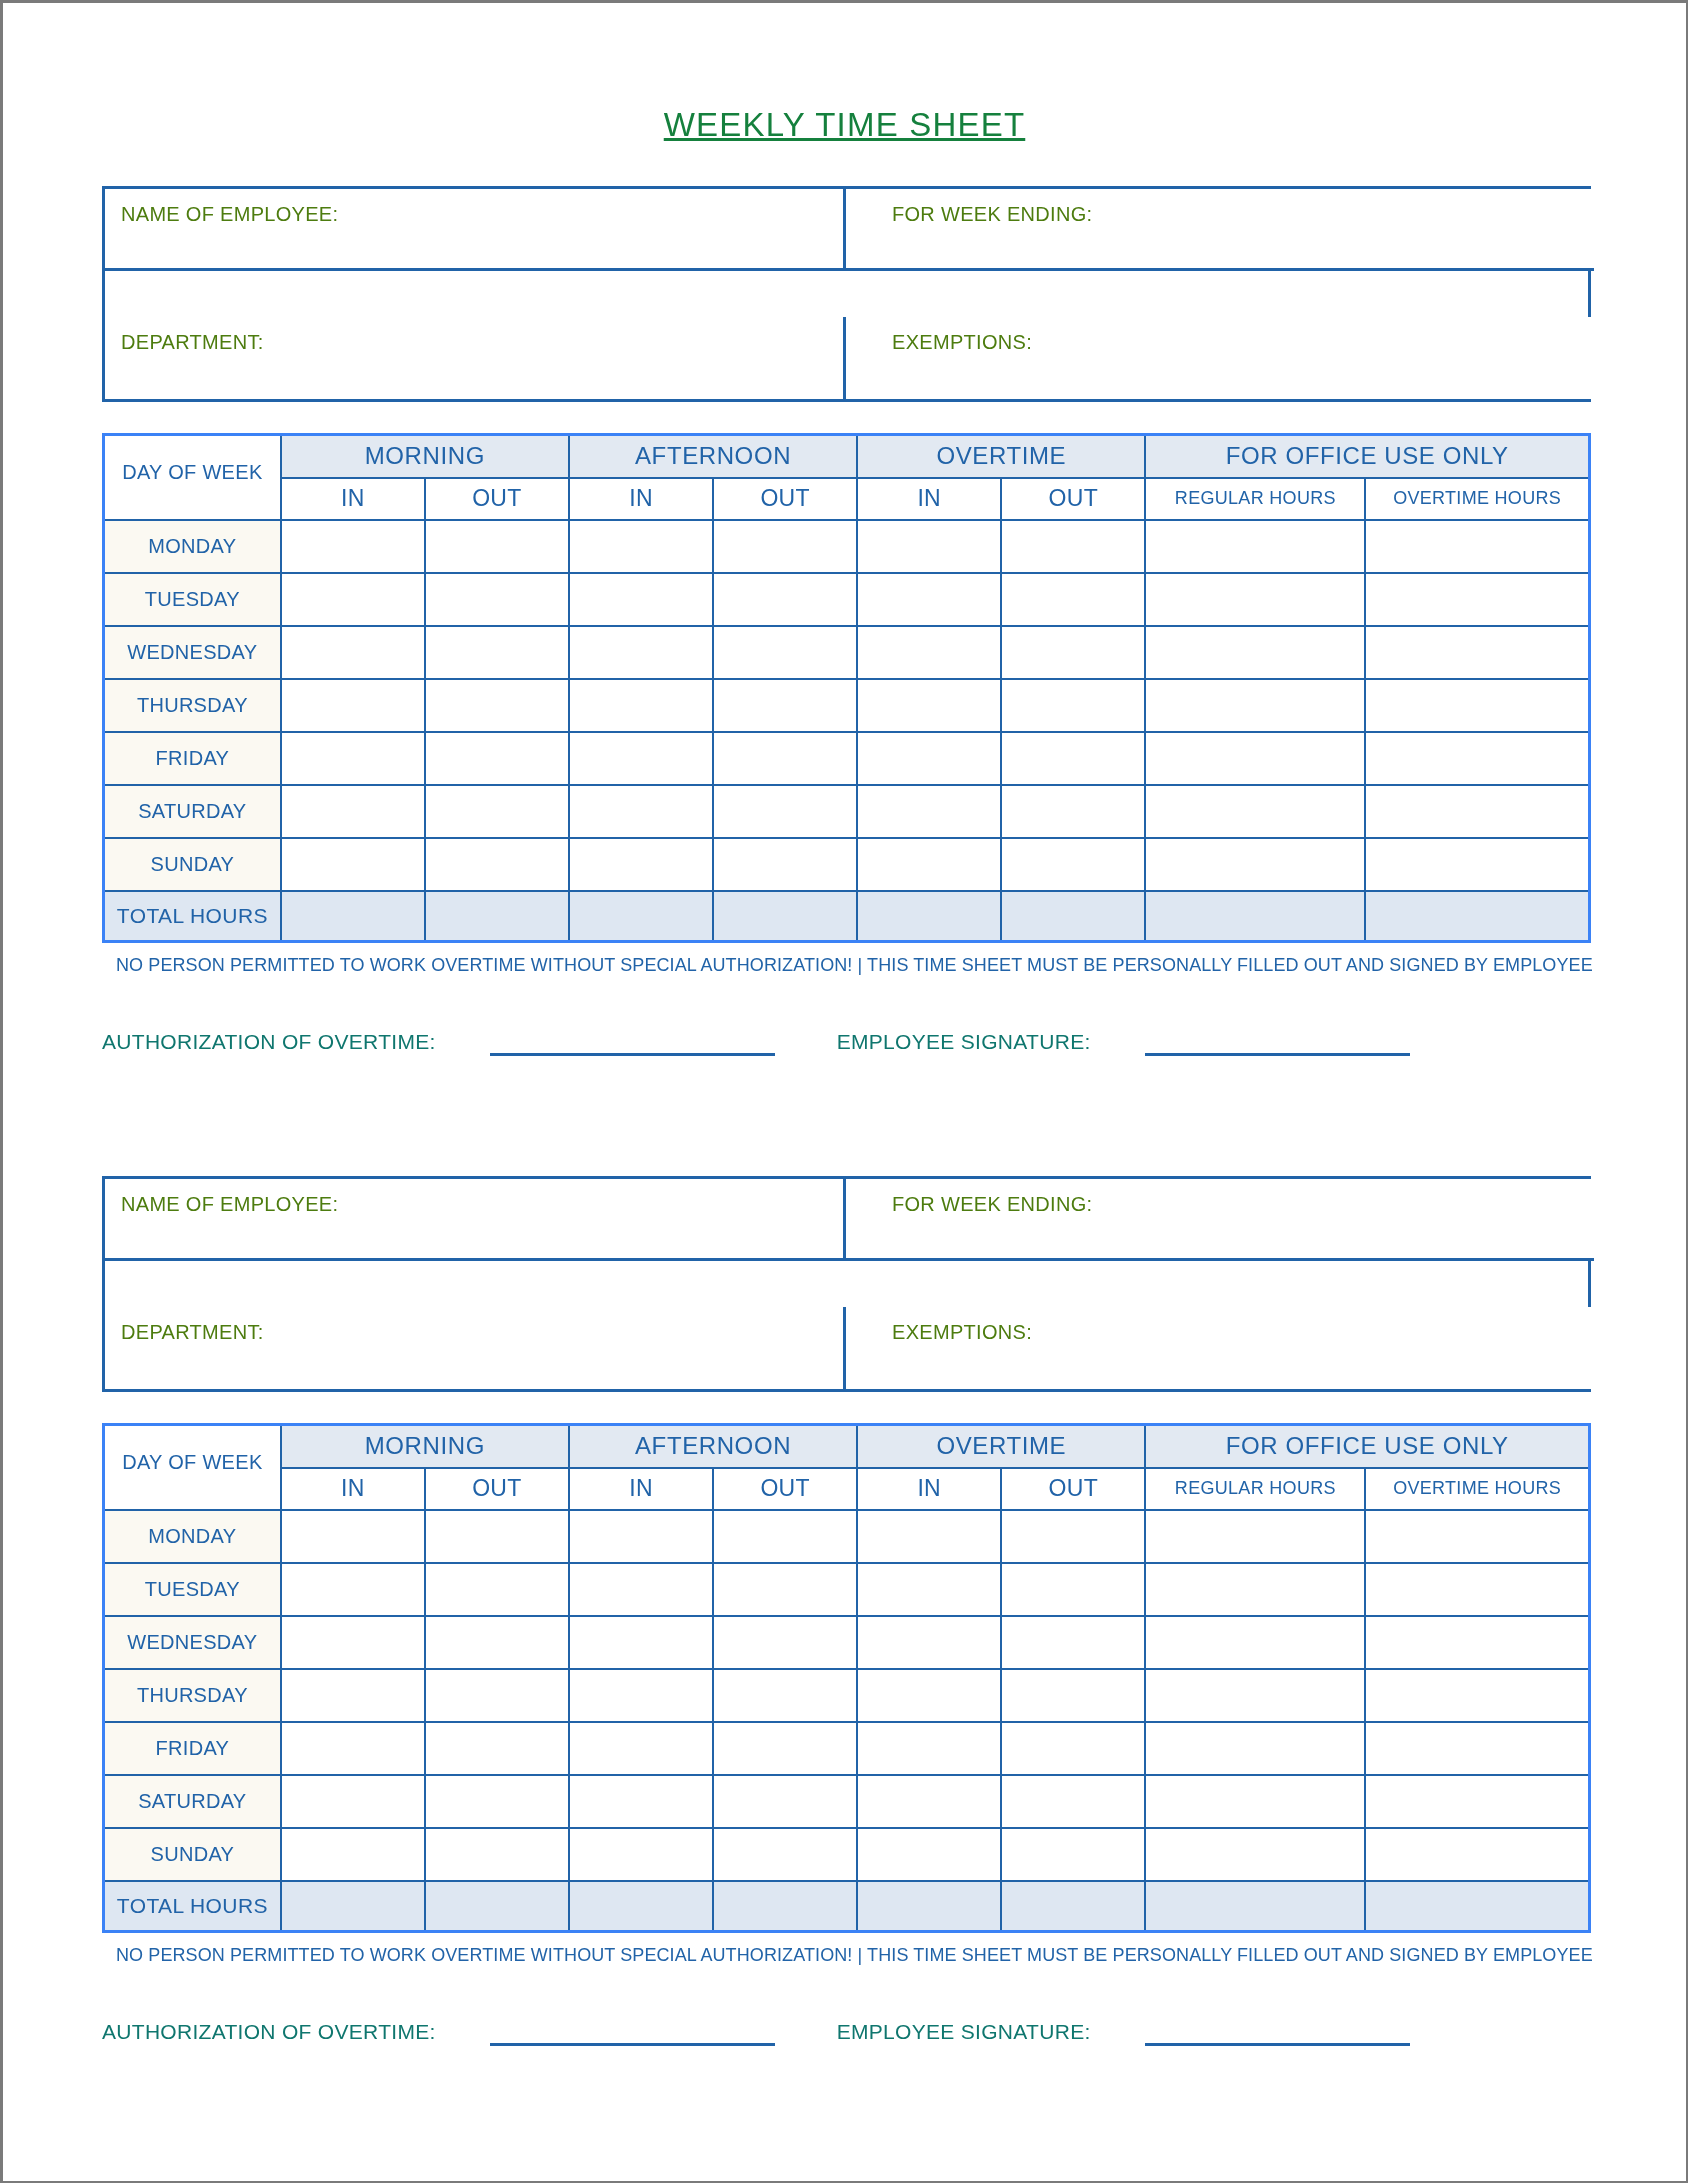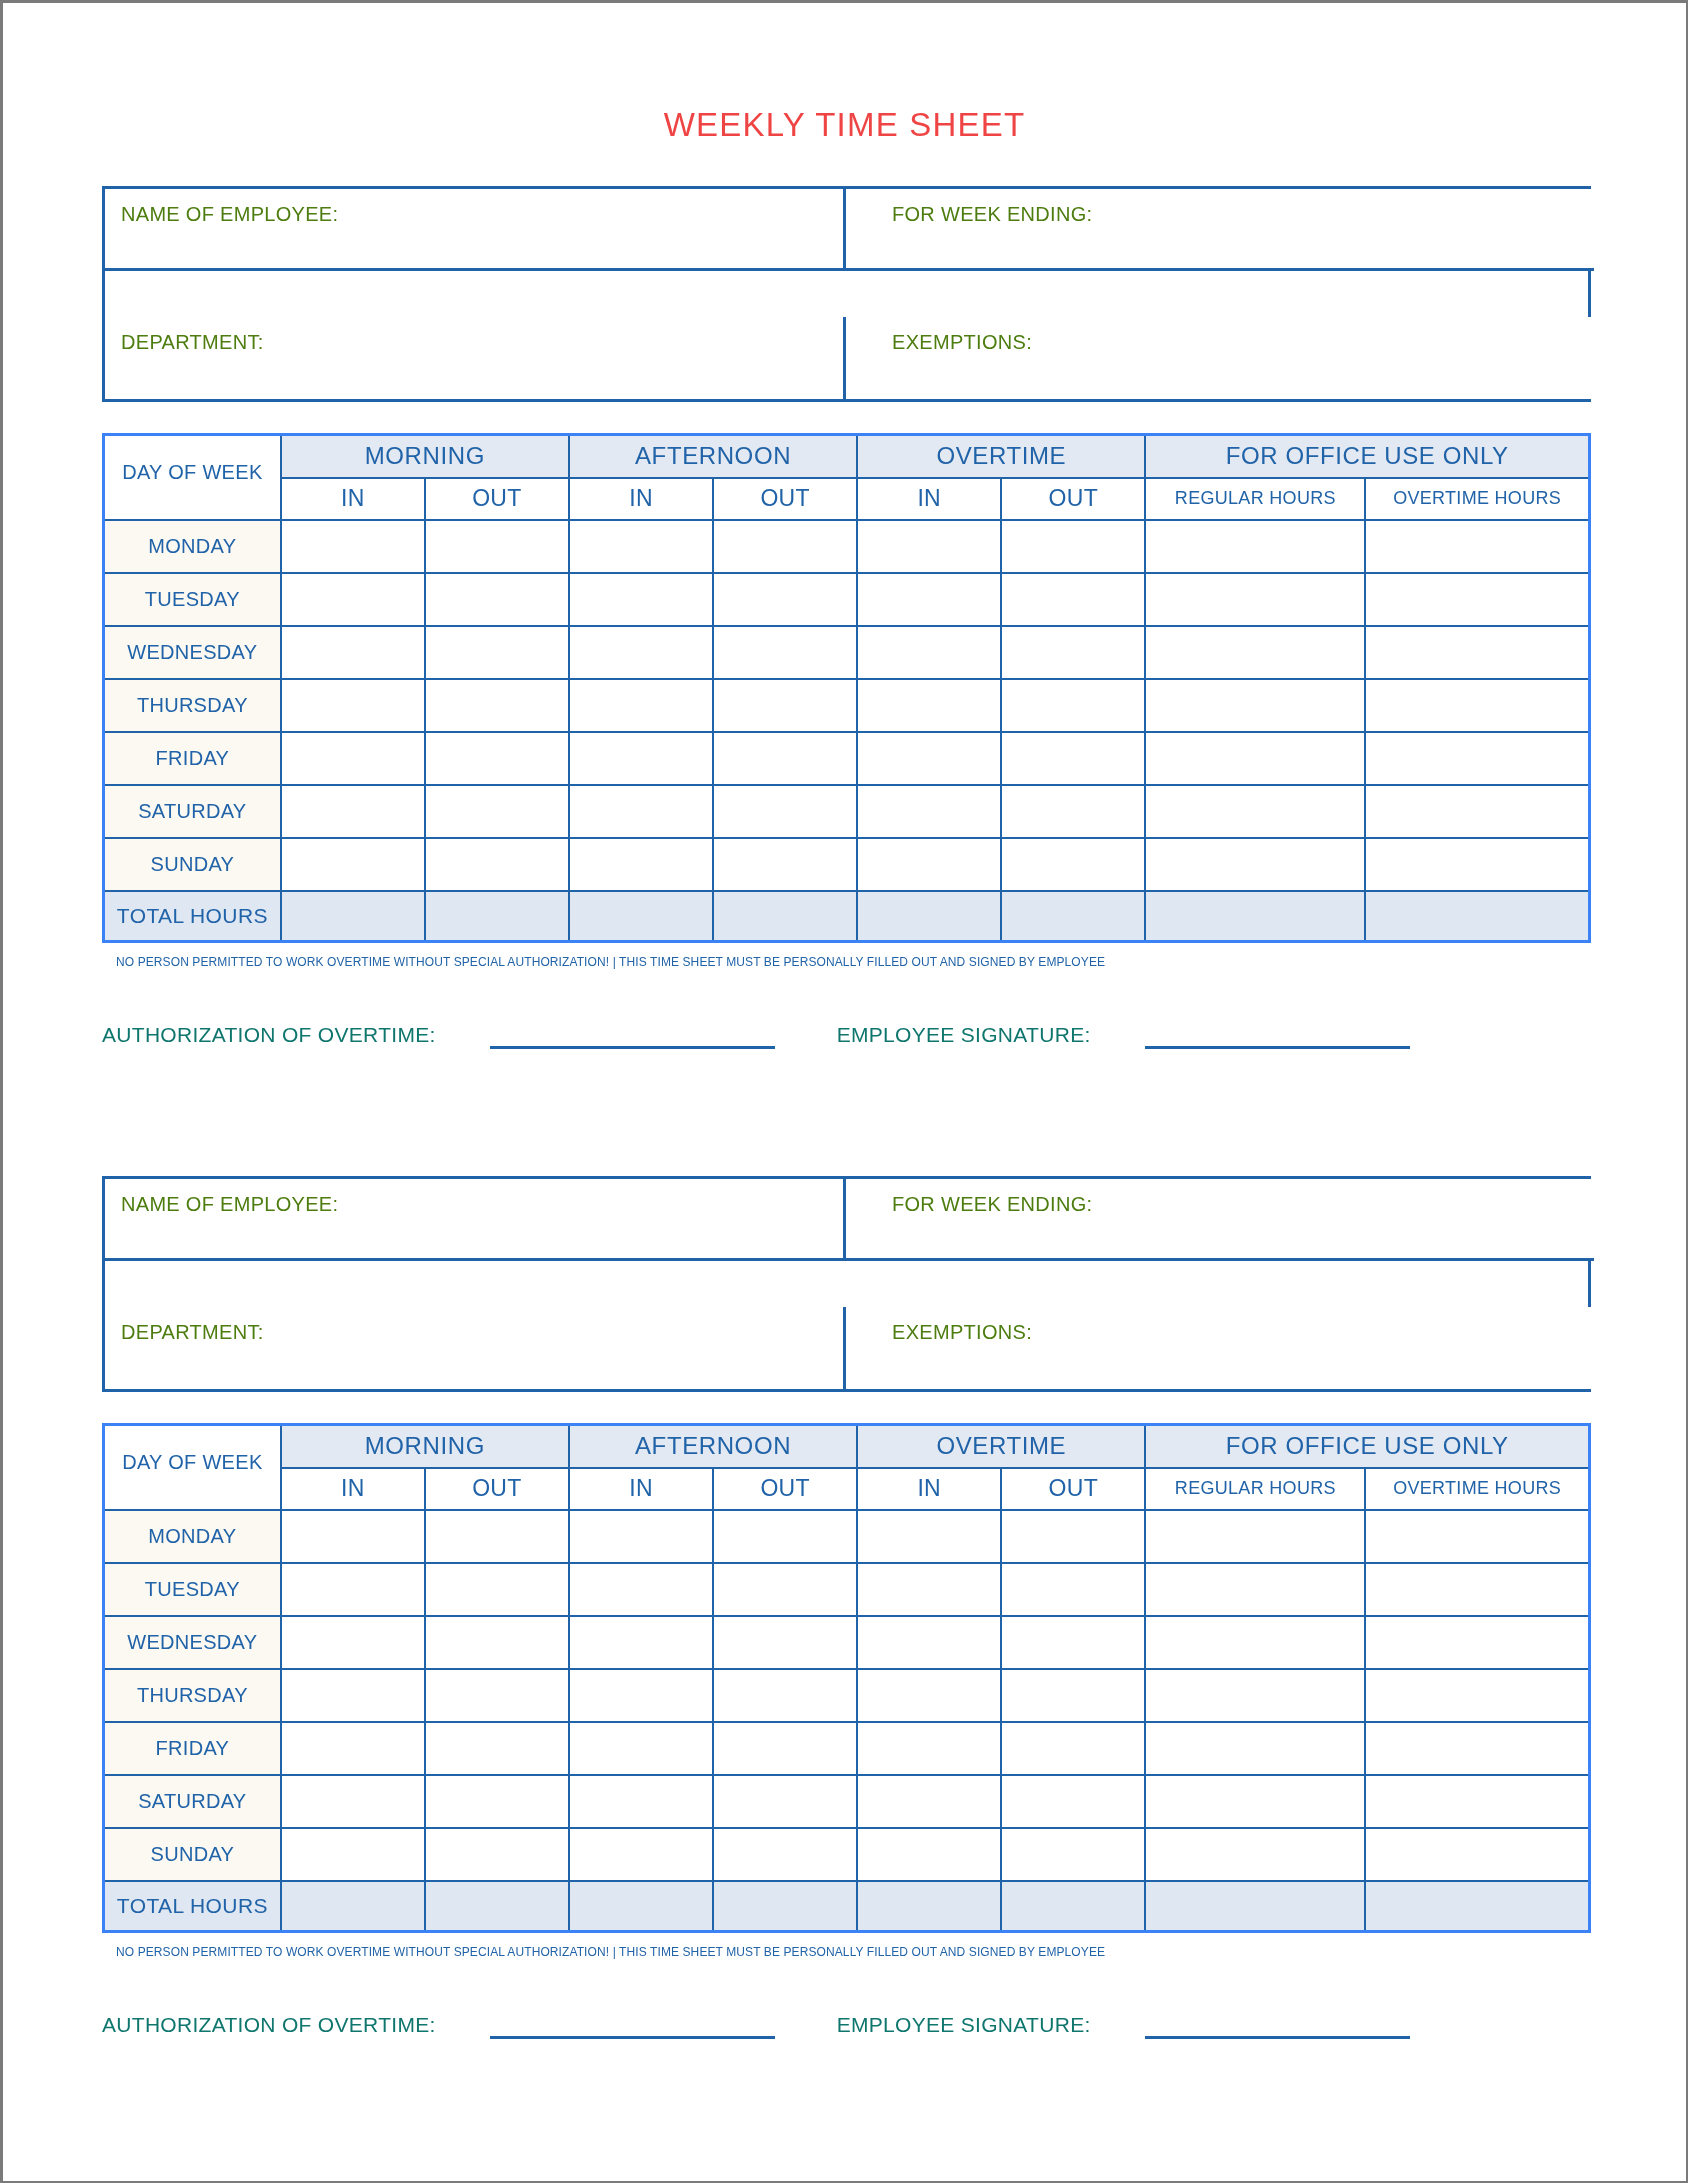--- a/index.html
+++ b/index.html
@@ -11,27 +11,28 @@
   .page {
     position: relative;
     width: 1689px;
     height: 2184px;
     background: #ffffff;
     border: 3px solid #7a7a7a;
     overflow: hidden;
   }
   .sheet-title {
     text-align: center;
-    color: #ef4444;
+    color: #15803d;
     font-size: 33px;
     letter-spacing: 1.2px;
     font-weight: 400;
     margin: 0;
     padding-top: 103px;
     padding-bottom: 0;
+    text-decoration: underline;
   }
 
   
   .section { position: absolute; left: 99px; width: 1489px; }
 
   
   .info-grid {
     display: grid;
     grid-template-columns: 741px 748px;
     border: 3px solid #2163a8;
@@ -100,21 +101,21 @@
     font-weight: bold;
     font-size: 21px;
     letter-spacing: 0.4px;
     height: 51px;
   }
   .total-cell { background: #dee7f2 !important; height: 51px; }
 
   
   .note {
     color: #2163a8;
-    font-size: 12px;
+    font-size: 18px;
     letter-spacing: 0.1px;
     padding-top: 12px;
     padding-left: 14px;
     white-space: nowrap;
   }
 
   
   .sig-row {
     display: flex;
     align-items: flex-end;

